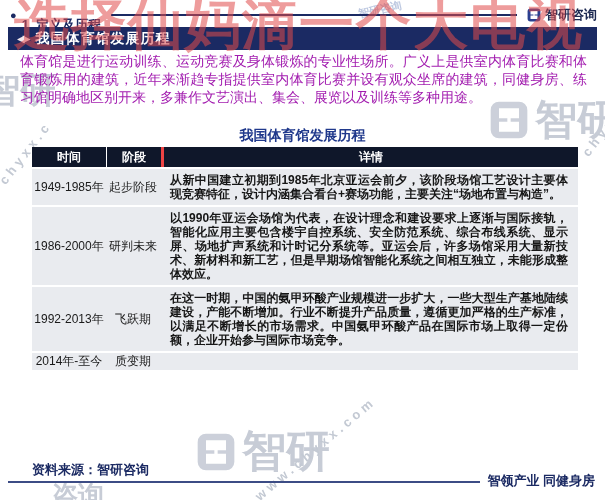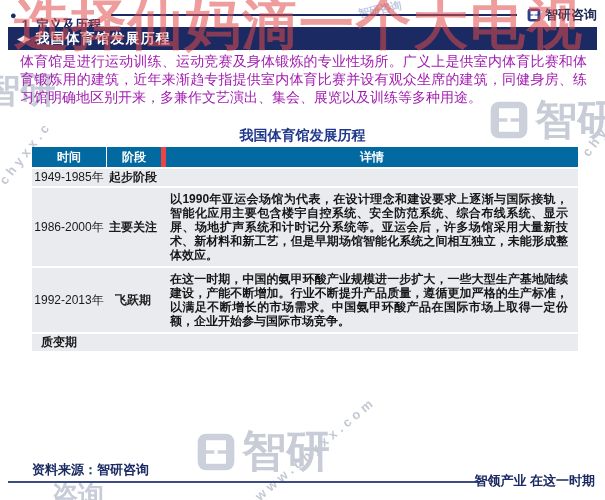--- a/index.html
+++ b/index.html
@@ -24,27 +24,27 @@
   .section-title{color:#ffffff;font-weight:700;font-size:14px;letter-spacing:1px;}
   
   .paragraph{
     position:absolute;top:52px;left:20px;width:567px;z-index:5;
     font-size:14px;line-height:18px;font-weight:400;color:#a21caf;text-align:justify;
   }
   
   .table-title{position:absolute;top:127px;left:0;width:605px;text-align:center;
     color:#20398c;font-weight:700;font-size:14px;z-index:5;}
   .table{position:absolute;top:147px;left:32px;width:546px;z-index:5;font-size:12px;}
-  .thead{display:flex;background:#0369a1;color:#fff;font-weight:700;height:20px;line-height:20px;text-align:center;}
+  .thead{display:flex;background:#0f172a;color:#fff;font-weight:700;height:20px;line-height:20px;text-align:center;}
   .th-time{width:74px;border-right:1px solid #fff;}
-  .th-stage{width:54px;border-right:5px solid #ef4444;}
+  .th-stage{width:54px;border-right:3px solid #ef4444;}
   .th-detail{flex:1;}
   .trow{display:flex;background:#e9ebef;margin-top:2px;}
   .td-time{width:74px;display:flex;align-items:center;justify-content:center;font-weight:400;}
-  .td-stage{width:54px;display:flex;align-items:center;justify-content:center;font-weight:700;text-align:center;}
+  .td-stage{width:54px;display:flex;align-items:center;justify-content:center;font-weight:400;text-align:center;}
   .td-detail{flex:1;padding:4px 10px;font-weight:700;line-height:14px;text-align:justify;color:#161616;}
   
   .footer-source{position:absolute;left:32px;top:461px;color:#1b2a63;font-weight:700;font-size:13px;z-index:10;}
   .footer-line{position:absolute;left:8px;top:481px;width:472px;height:2px;background:#3c4c85;z-index:10;}
   .footer-slogan{position:absolute;right:10px;top:472px;color:#1b2a63;font-weight:700;font-size:13px;z-index:10;}
   
   .wm{position:absolute;pointer-events:none;}
   .wm-red{
     top:-12px;left:14px;z-index:30;font-size:55px;font-weight:700;letter-spacing:2px;
     color:rgba(224,74,74,0.55);white-space:nowrap;
@@ -114,33 +114,35 @@
   <div class="table">
     <div class="thead">
       <div class="th-time">时间</div>
       <div class="th-stage">阶段</div>
       <div class="th-detail">详情</div>
     </div>
 
     <div class="trow">
       <div class="td-time">1949-1985年</div>
       <div class="td-stage">起步阶段</div>
+      <div class="td-detail">从新中国建立初期到1985年北京亚运会前夕，该阶段场馆工艺设计主要体现竞赛特征，设计内涵集合看台+赛场功能，主要关注“场地布置与构造”。</div>
     </div>
     <div class="trow">
       <div class="td-time">1986-2000年</div>
-      <div class="td-stage">主要关注</div>
+      <div class="td-stage">研判未来</div>
       <div class="td-detail">以1990年亚运会场馆为代表，在设计理念和建设要求上逐渐与国际接轨，智能化应用主要包含楼宇自控系统、安全防范系统、综合布线系统、显示屏、场地扩声系统和计时记分系统等。亚运会后，许多场馆采用大量新技术、新材料和新工艺，但是早期场馆智能化系统之间相互独立，未能形成整体效应。</div>
     </div>
     <div class="trow">
       <div class="td-time">1992-2013年</div>
       <div class="td-stage">飞跃期</div>
       <div class="td-detail">在这一时期，中国的氨甲环酸产业规模进一步扩大，一些大型生产基地陆续建设，产能不断增加。行业不断提升产品质量，遵循更加严格的生产标准，以满足不断增长的市场需求。中国氨甲环酸产品在国际市场上取得一定份额，企业开始参与国际市场竞争。</div>
     </div>
     <div class="trow">
+      <div class="td-time">2014年-至今</div>
       <div class="td-stage">质变期</div>
     </div>
   </div>
 
   <div class="footer-source">资料来源：智研咨询</div>
   <div class="footer-line"></div>
-  <div class="footer-slogan">智领产业 在这一时期</div>
+  <div class="footer-slogan">智领产业 同健身房</div>
 
 </div>
 
 </body></html>

